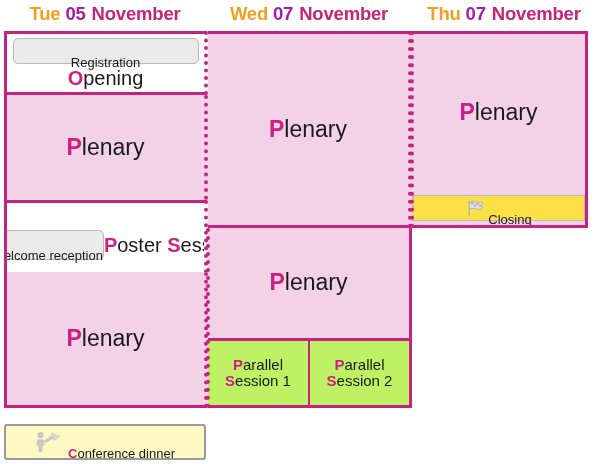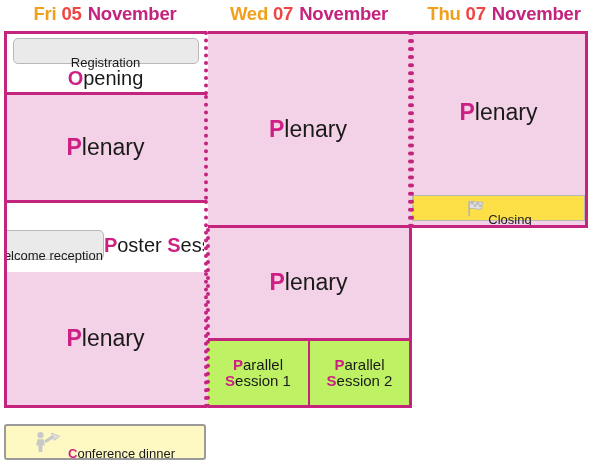--- a/index.html
+++ b/index.html
@@ -26,21 +26,21 @@
     display: flex;
     align-items: center;
     justify-content: center;
     white-space: nowrap;
     font-weight: bold;
     font-size: 18.5px;
     letter-spacing: -0.2px;
     font-stretch: condensed;
   }
   .day-header .dow   { color: #F2A01C; }
-  .day-header .dnum  { color: #ef4444; margin-left: 5px; }
+  .day-header .dnum  { color: #a21caf; margin-left: 5px; }
   .day-header .month { color: #C4247E; margin-left: 6px; }
   #header-tue { width: 210px; }
   #header-wed { width: 198px; }
   #header-thu { width: 192px; }
 
   
   #schedule-grid {
     position: absolute;
     left: 4px; top: 31px;
     width: 584px; height: 378px;
@@ -129,21 +129,21 @@
     justify-content: center;
     box-sizing: border-box;
   }
 </style>
 </head>
 <body>
 
 <div id="schedule-header">
 
   <div class="day-header" id="header-tue">
-    <span class="dow">Fri</span>
+    <span class="dow">Tue</span>
     <span class="dnum">05</span>
     <span class="month">November</span>
   </div>
 
   <div class="day-header" id="header-wed">
     <span class="dow">Wed</span>
     <span class="dnum">07</span>
     <span class="month">November</span>
   </div>
 

